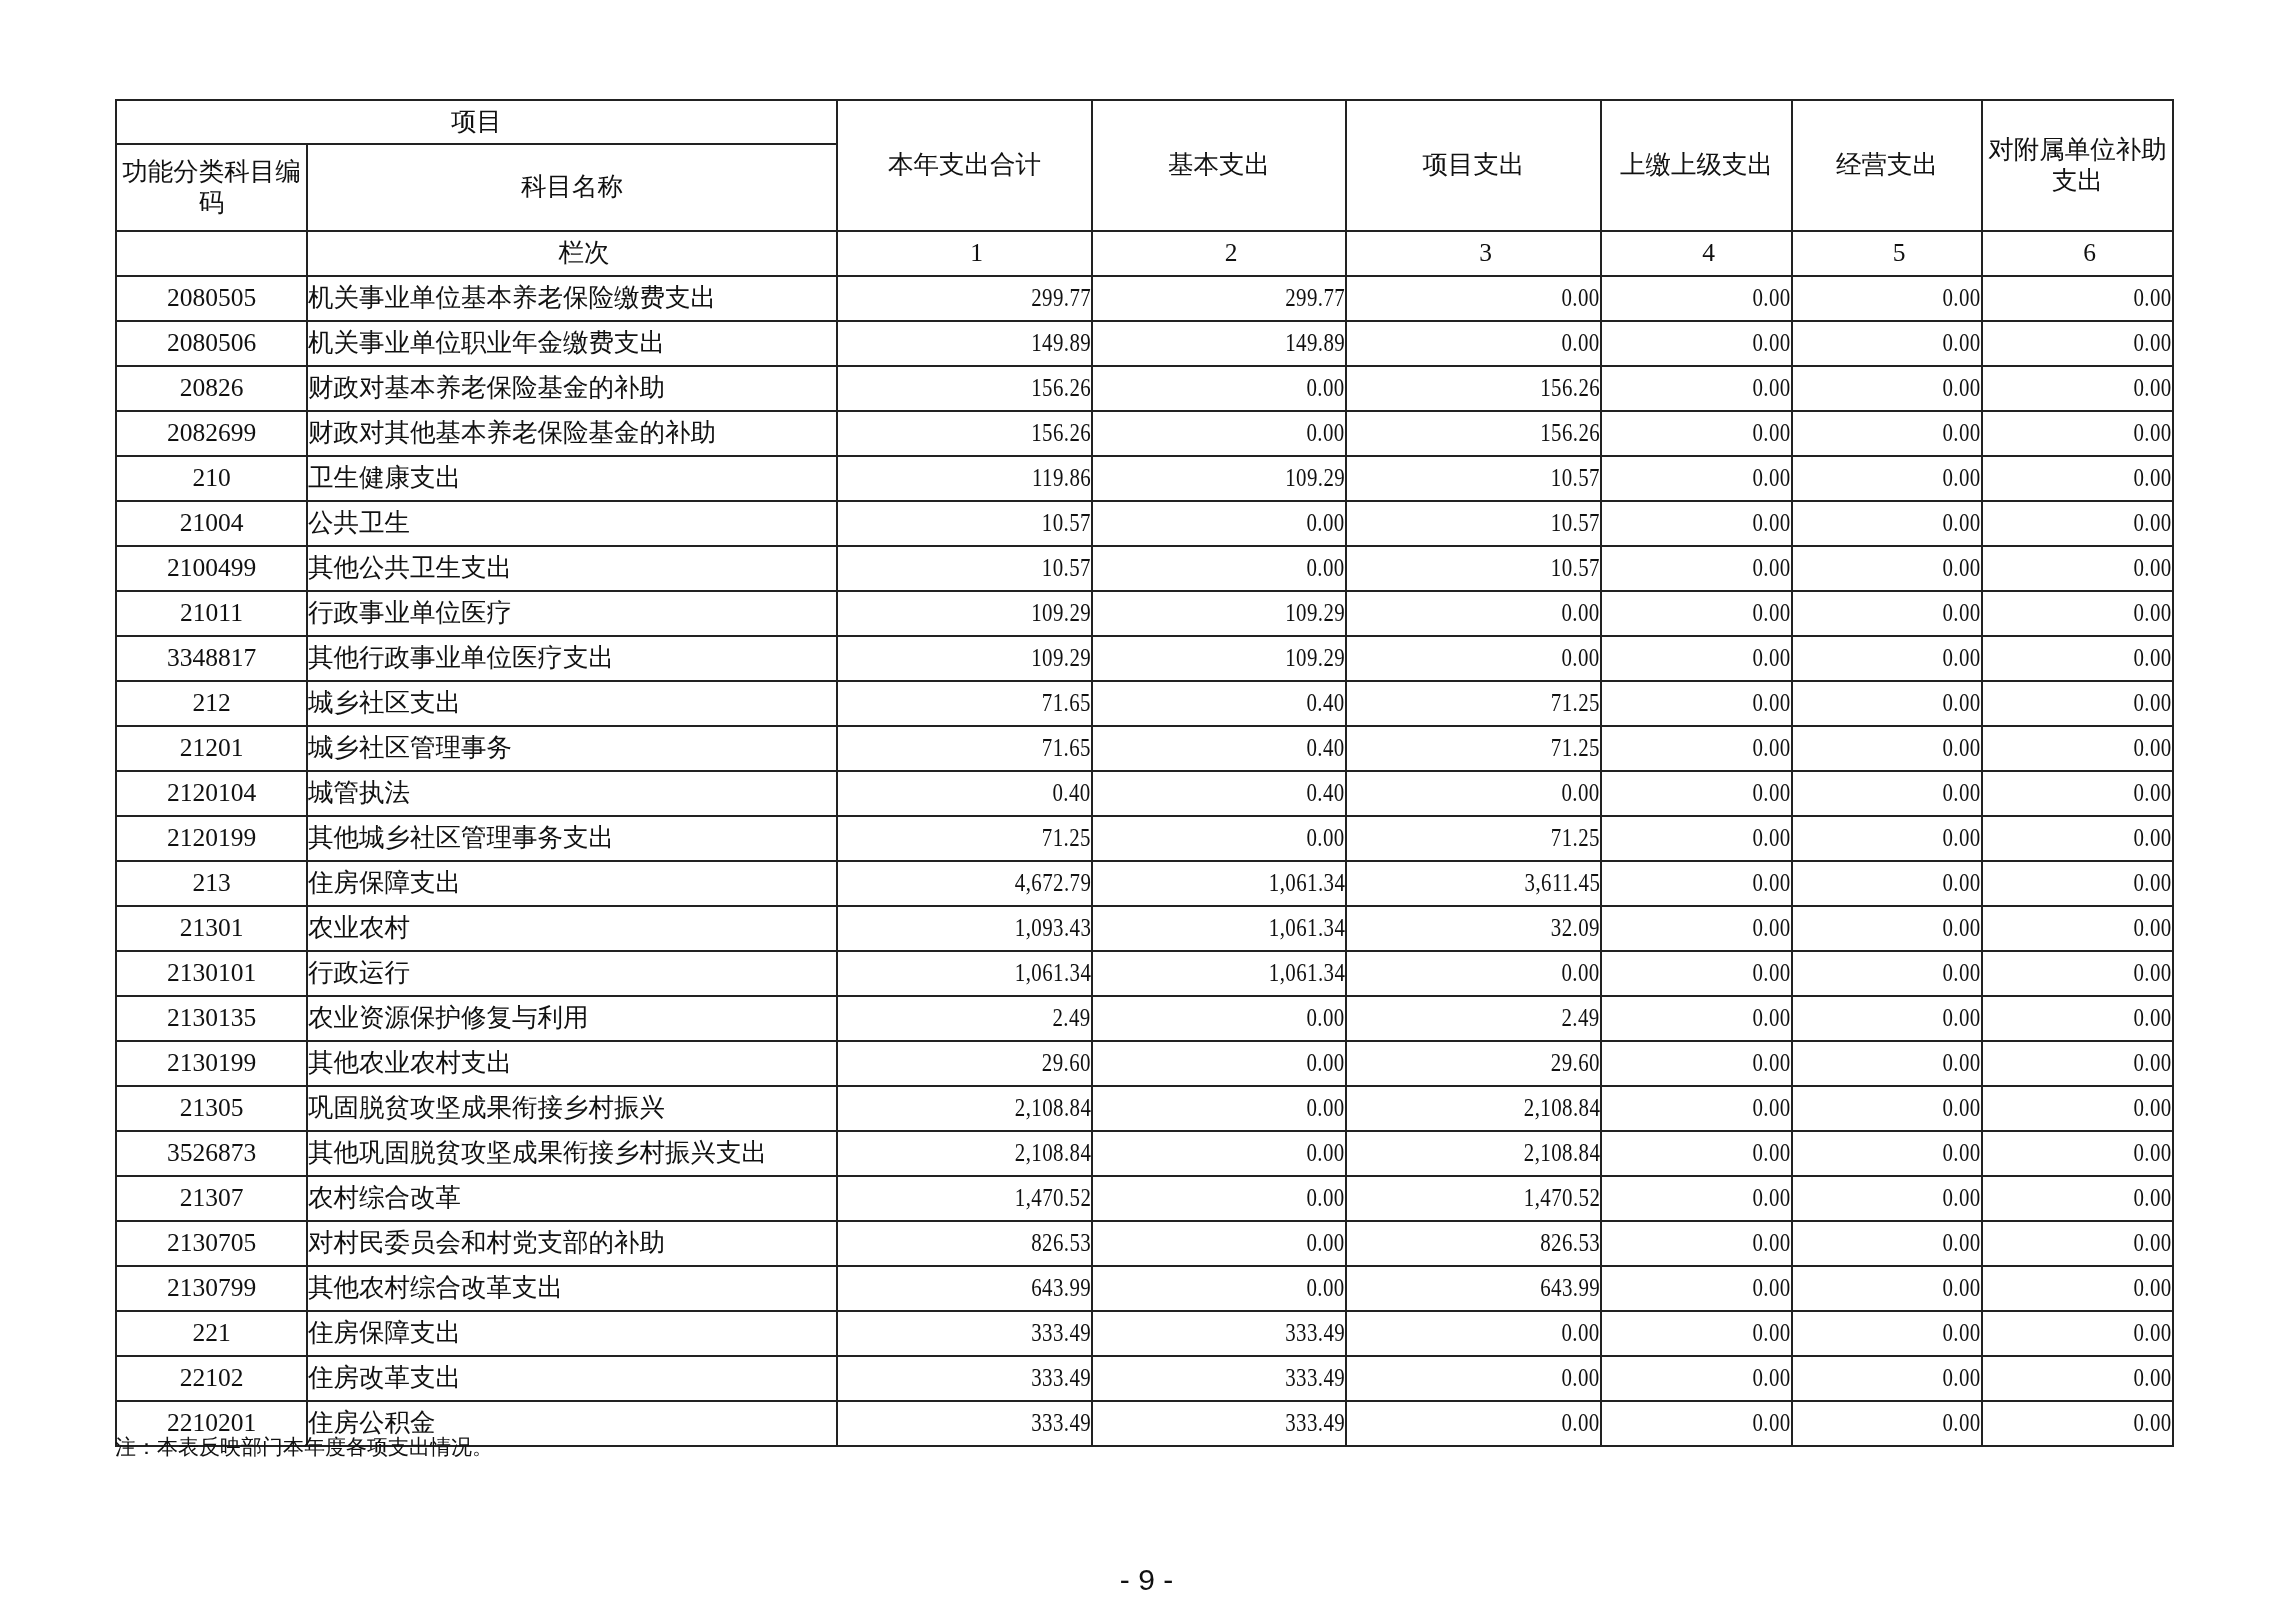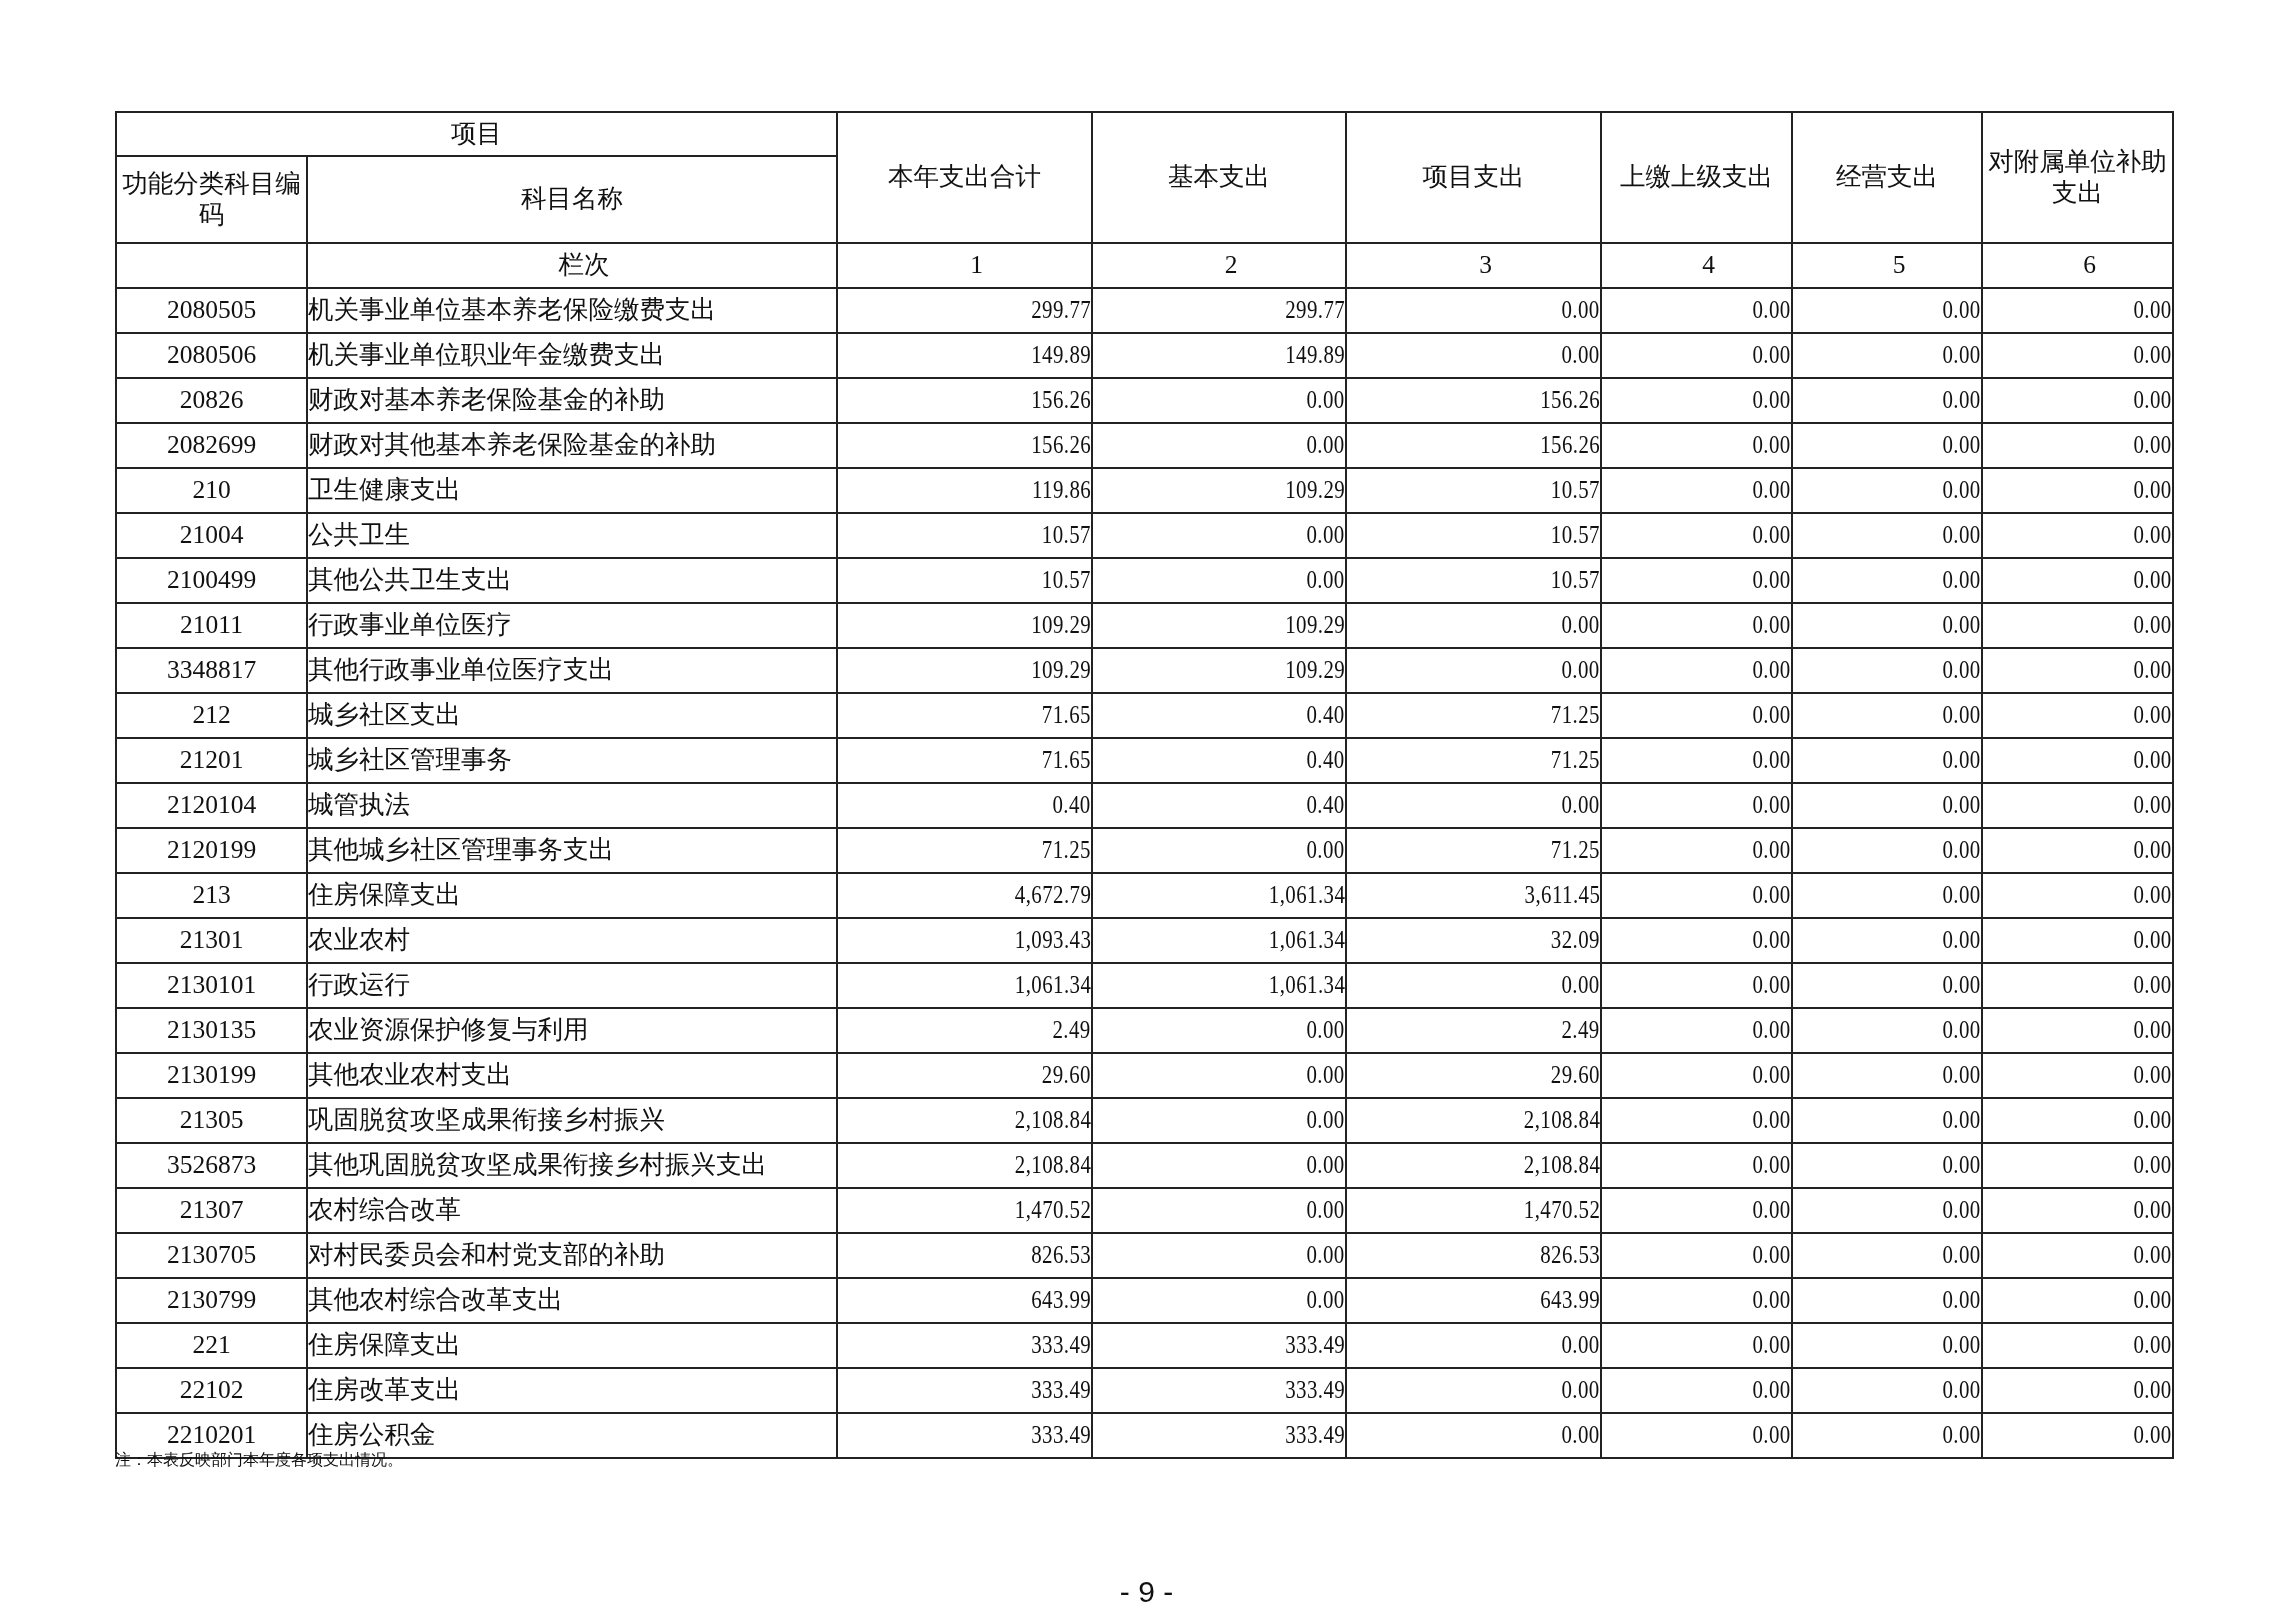--- a/index.html
+++ b/index.html
@@ -10,21 +10,21 @@
   body {
     width: 2293px;
     height: 1621px;
     position: relative;
     overflow: hidden;
     font-family: "Liberation Serif", "DejaVu Serif", serif;
     color: #111111;
   }
   .page {
     position: absolute;
-    left: 0; top: 12px;
+    left: 0; top: 0;
     width: 2293px;
     height: 1466px;
     border-radius: 10px;
   }
   table.report {
     position: absolute;
     left: 115px;
     top: 99px;
     width: 2057px;
     border-collapse: collapse;
@@ -61,21 +61,21 @@
     display: inline-block;
     transform: scaleX(0.82);
     transform-origin: right center;
   }
   th.wrap-code { padding: 0 5.9px; line-height: 1.45; }
   th.wrap-sub { padding: 0 7.8px; line-height: 1.45; }
   .note {
     position: absolute;
     left: 115px;
     top: 1433px;
-    font-size: 16px;
+    font-size: 21px;
     line-height: 29px;
     color: #111;
   }
   .page-number {
     position: absolute;
     left: 0;
     width: 2293px;
     top: 1562px;
     text-align: center;
     font-family: "Liberation Sans", "DejaVu Sans", sans-serif;

